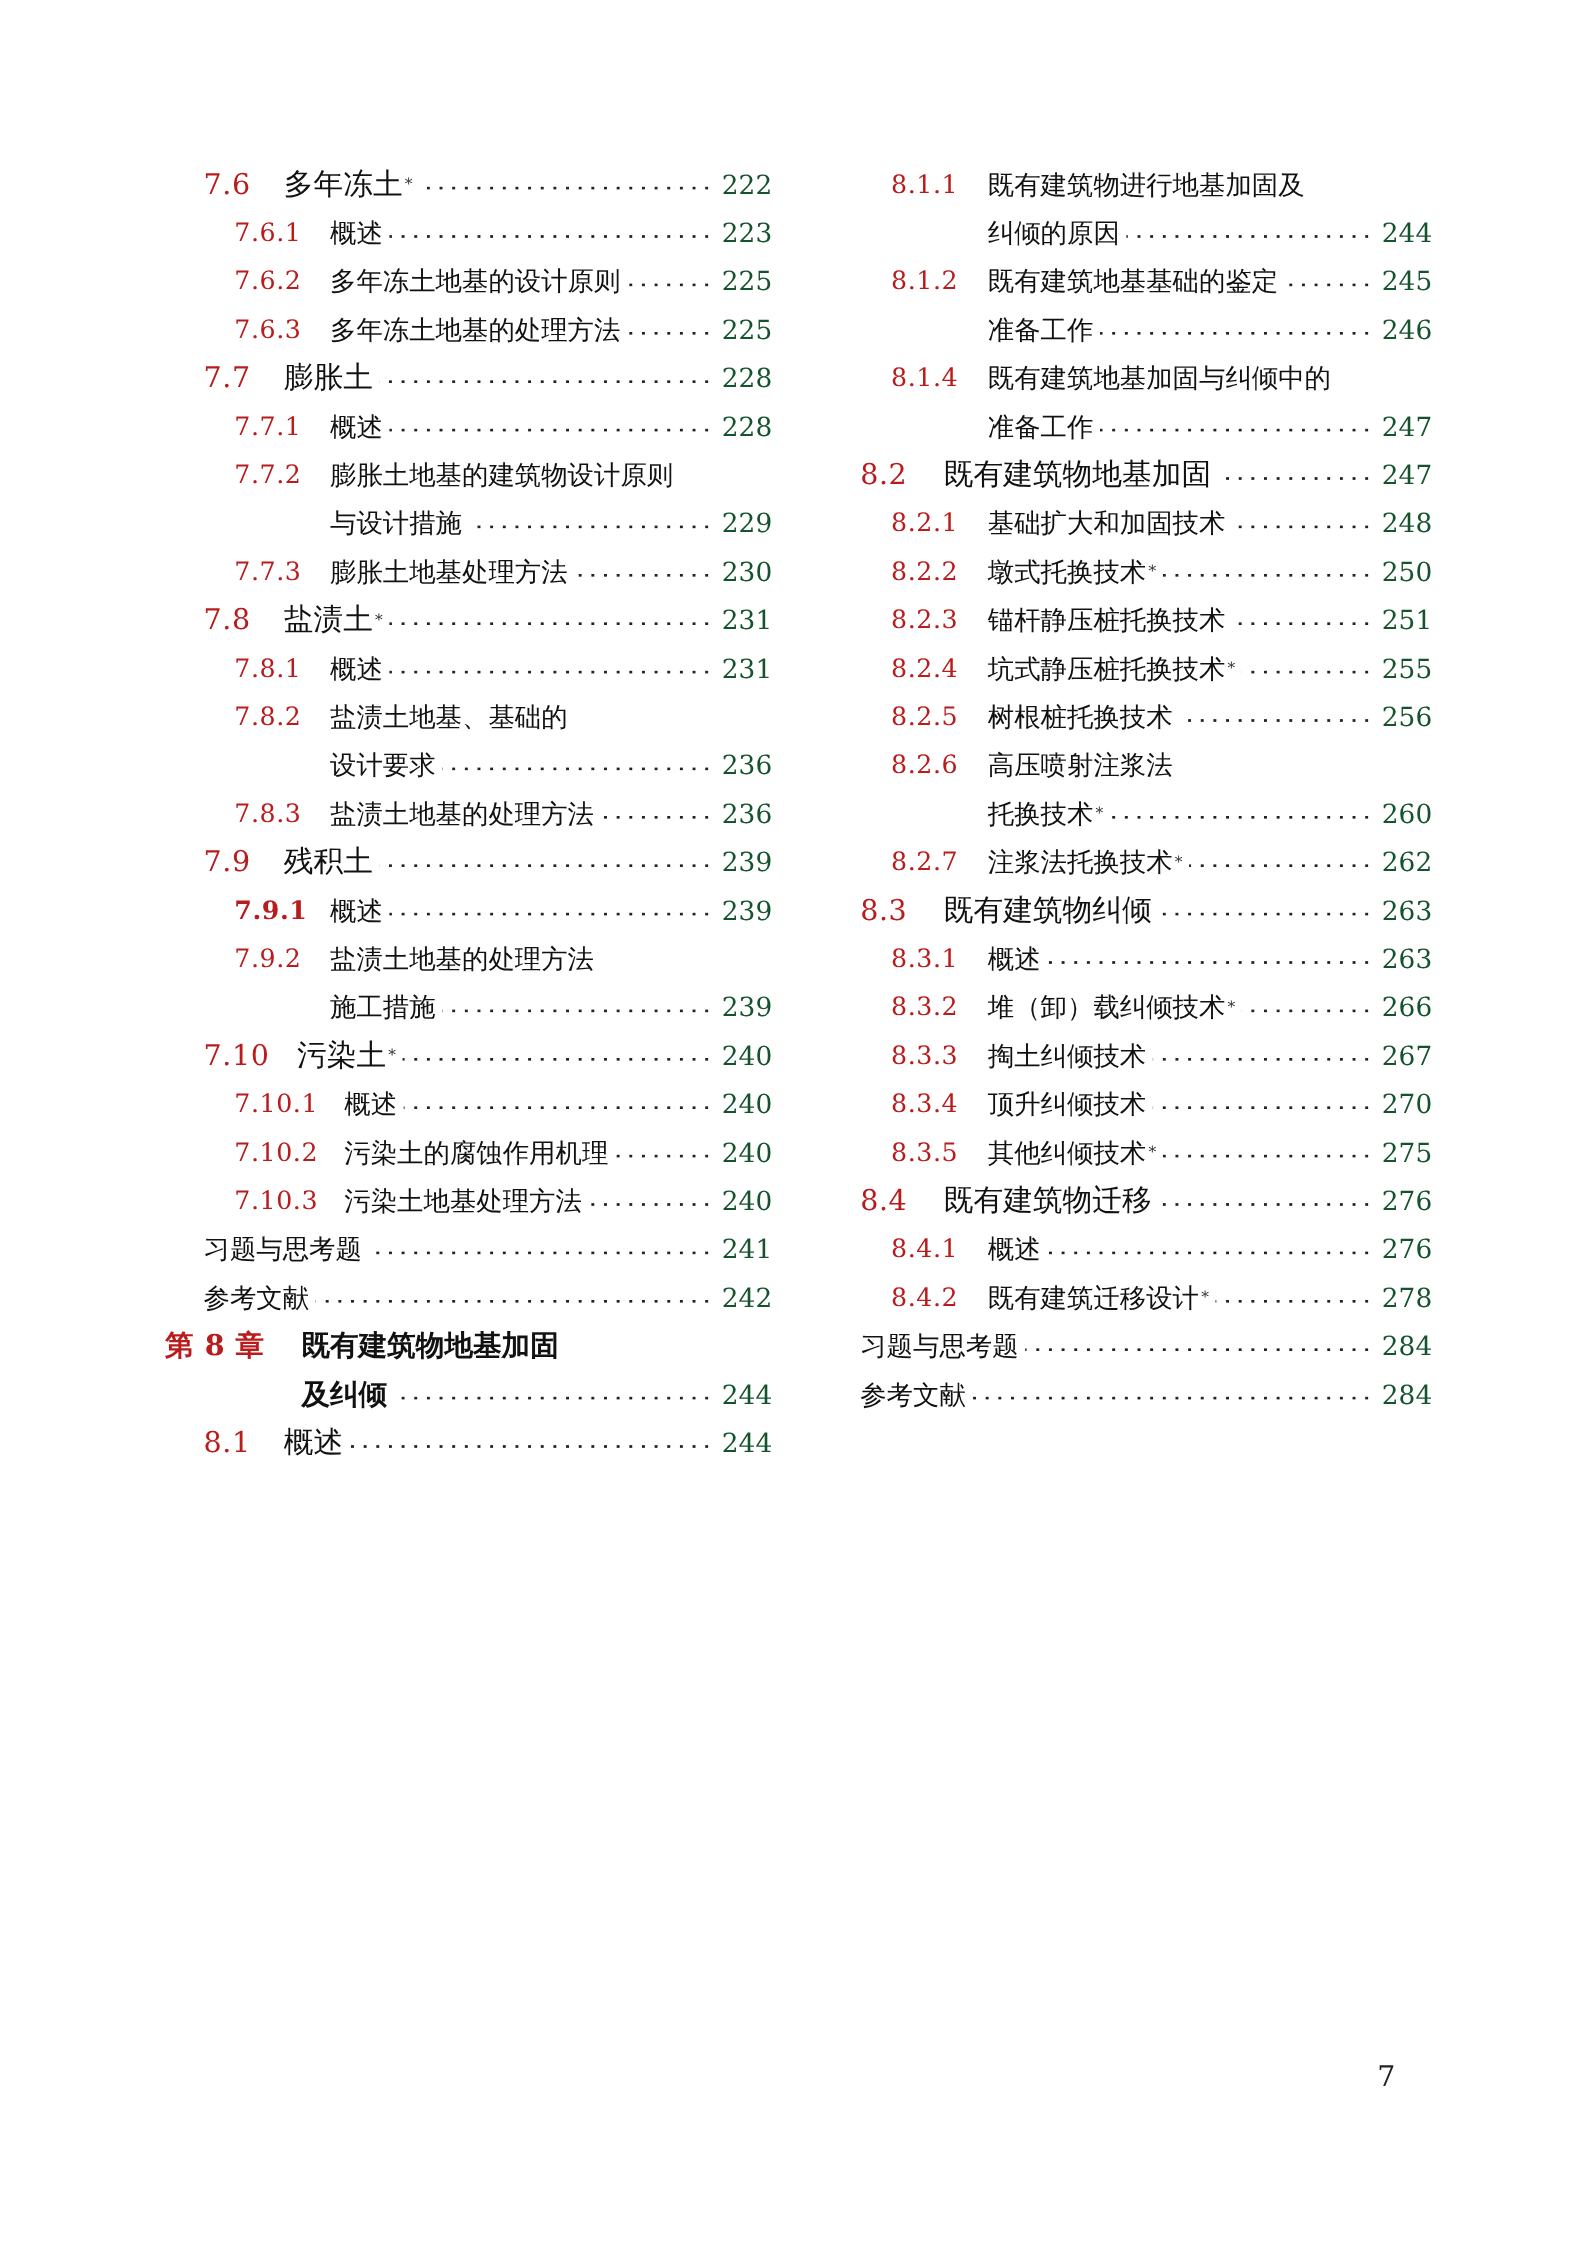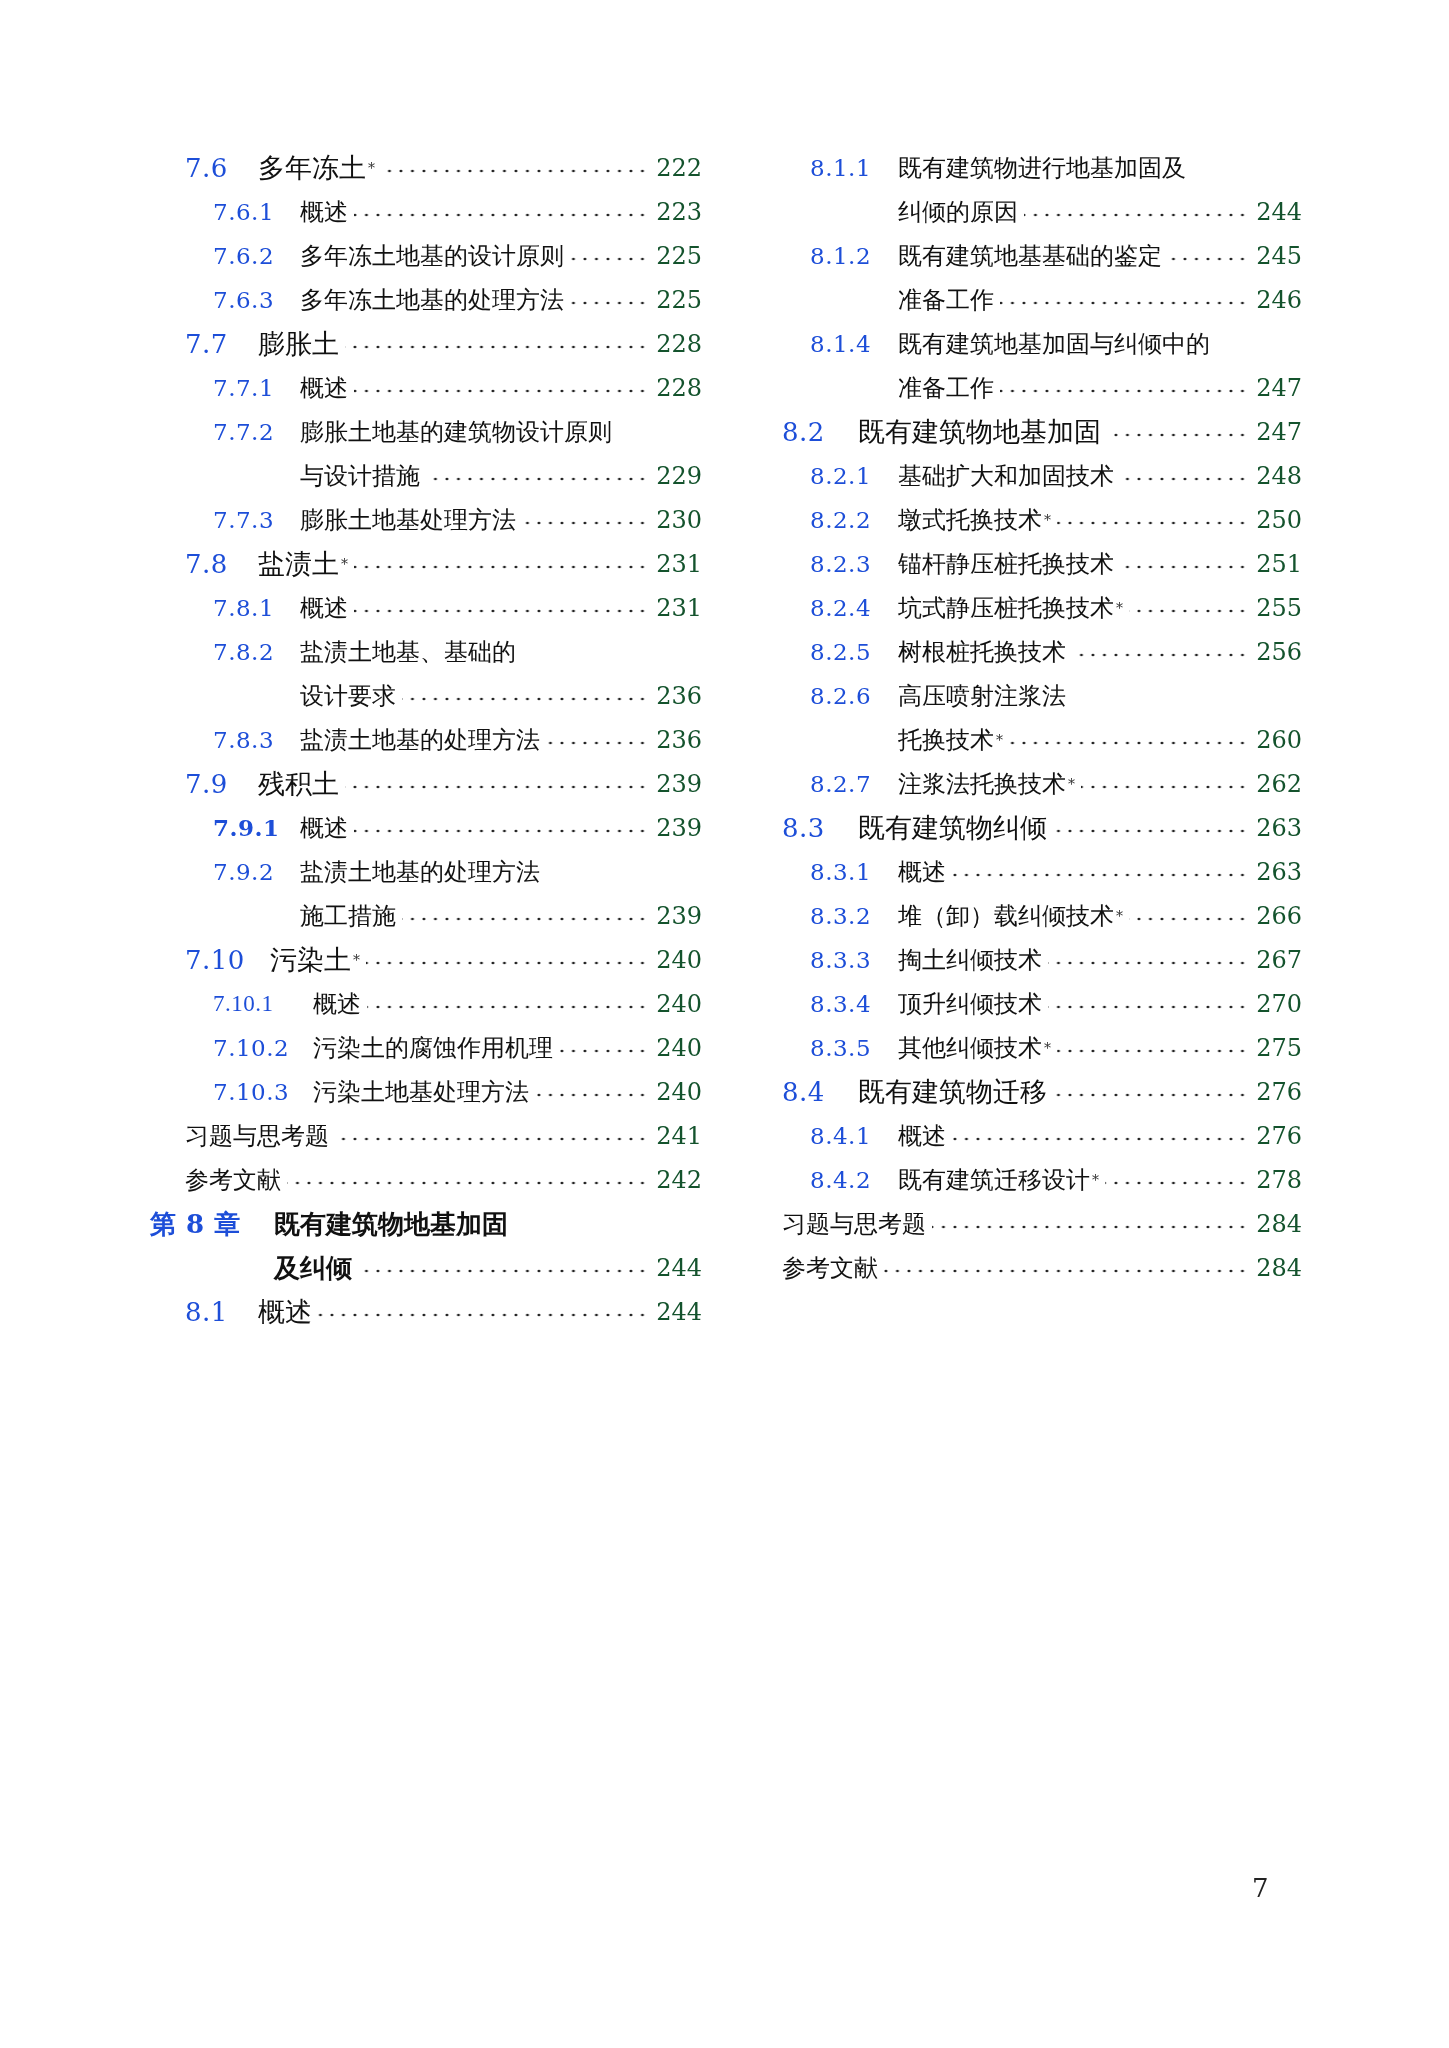--- a/index.html
+++ b/index.html
@@ -8,21 +8,21 @@
       font-family: "DejaVu Serif", "Liberation Serif", serif;
       color: #1a1a1a;
     }
     .col { position: absolute; top: 146px; }
     .col-left { left: 150px; width: 552px; }
     .col-right { left: 772px; width: 530px; }
     .row {
       position: relative; height: 44px; line-height: 44px;
       display: flex; align-items: center; white-space: nowrap;
     }
-    .num { display: inline-block; font-size: 23px; color: #1d4ed8; letter-spacing: 0.5px; }
+    .num { display: inline-block; font-size: 23px; color: #b91c1c; letter-spacing: 0.5px; }
     .title { font-size: 24px; color: #111; }
     .lvl1 .num { font-size: 26px; }
     .lvl1 .title { font-size: 27px; }
     .lvl1.chapter .num, .lvl1.chapter .title { font-weight: bold; font-size: 26px; }
     .leader {
       flex: 1; margin: 0 8px 0 6px; height: 4px; align-self: center;
       background-image: radial-gradient(circle, #222 1.4px, transparent 1.6px);
       background-size: 11.5px 4px; background-repeat: repeat-x; background-position: right center;
       position: relative; top: 3px;
     }
@@ -161,21 +161,21 @@
     </div>
     <div class="row lvl1">
       <span class="num" style="position: absolute; left: 35px;">7.10</span>
       <span class="gap" style="width: 120px;"></span>
       <span class="title">污染土</span>
       <span class="star">*</span>
       <span class="leader"></span>
       <span class="page">240</span>
     </div>
     <div class="row lvl2">
-      <span class="num" style="position: absolute; left: 63px; font-family: Liberation Serif, serif;">7.10.1</span>
+      <span class="num" style="position: absolute; left: 63px;">7.10.1</span>
       <span class="gap" style="width: 163px;"></span>
       <span class="title">概述</span>
       <span class="leader"></span>
       <span class="page">240</span>
     </div>
     <div class="row lvl2">
       <span class="num" style="position: absolute; left: 63px;">7.10.2</span>
       <span class="gap" style="width: 163px;"></span>
       <span class="title">污染土的腐蚀作用机理</span>
       <span class="leader"></span>

